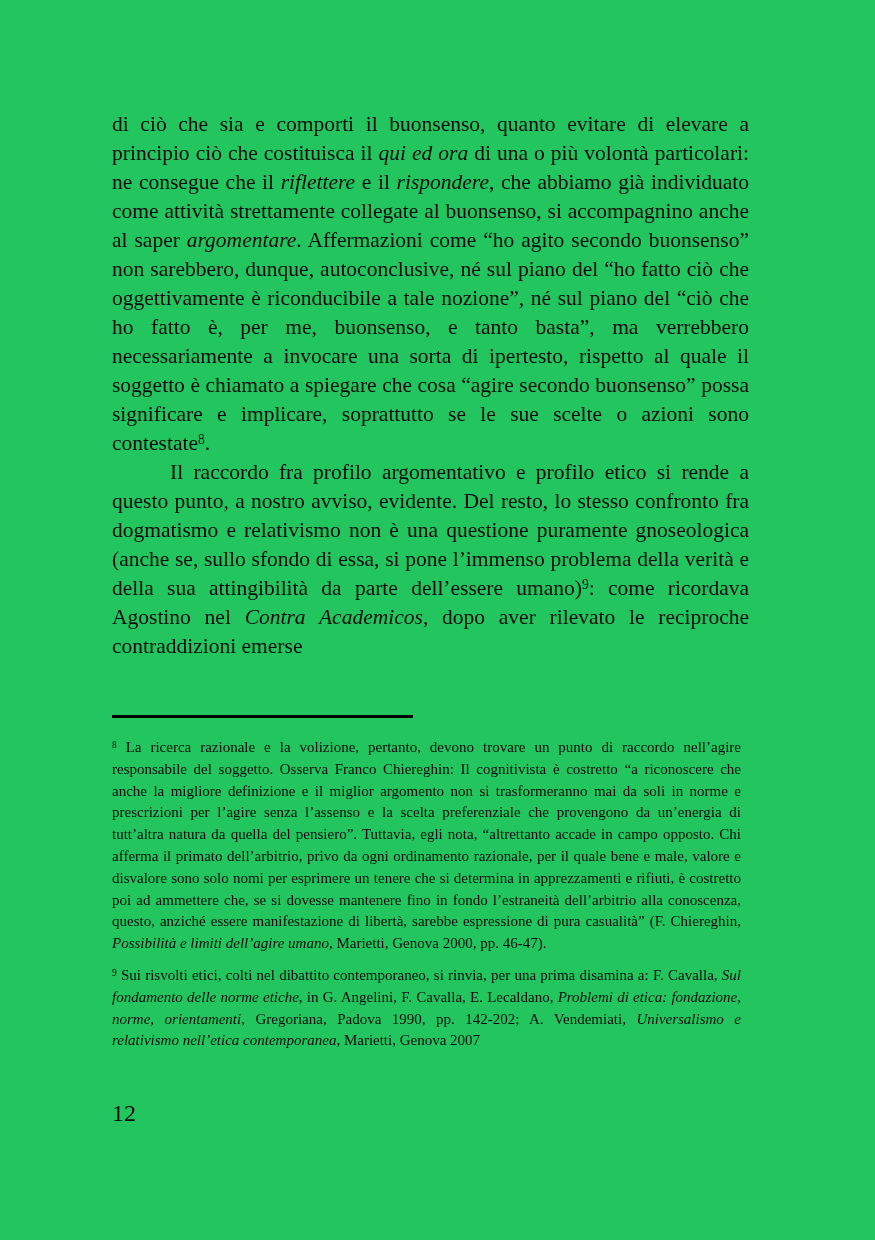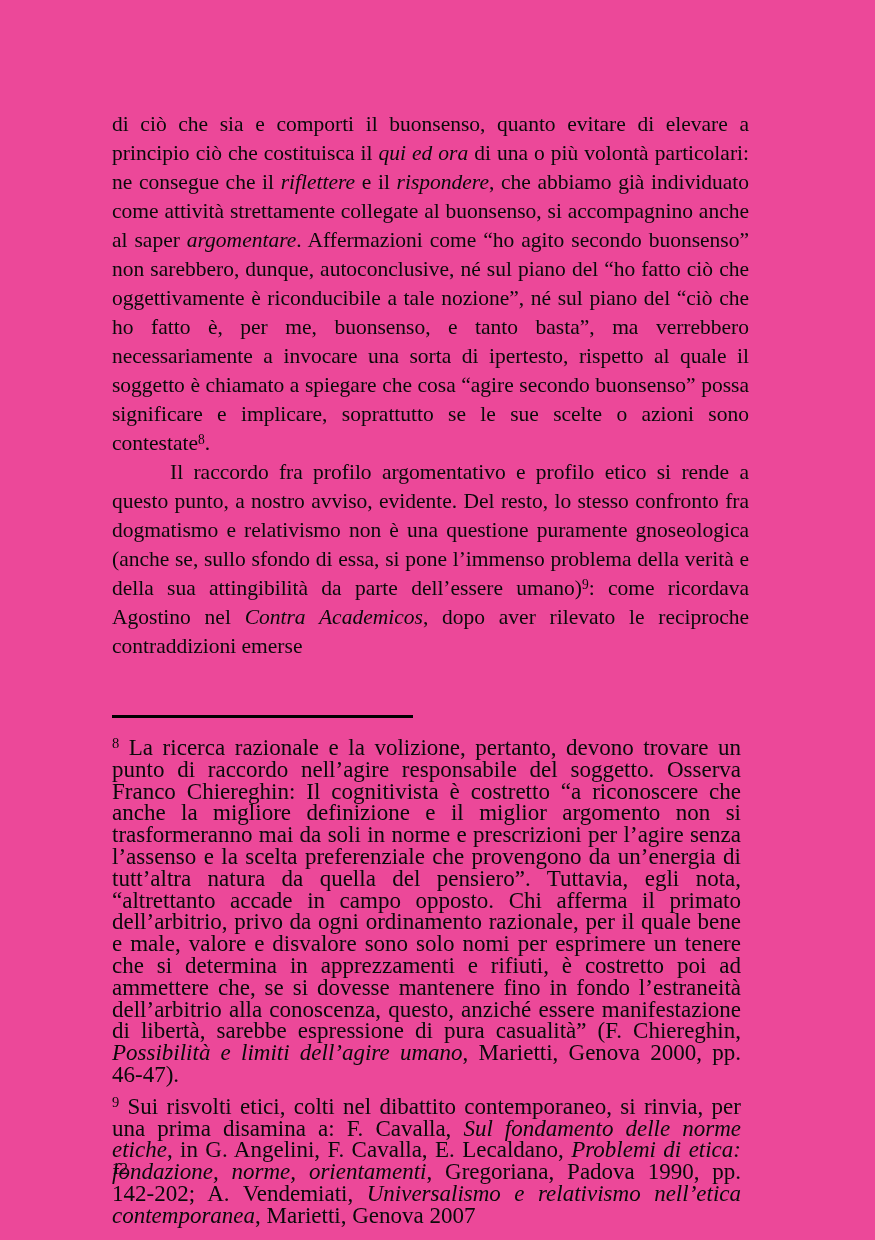--- a/index.html
+++ b/index.html
@@ -5,21 +5,21 @@
   html, body {
     margin: 0;
     padding: 0;
     background: #e8e8e8;
   }
   .page {
     position: relative;
     width: 875px;
     height: 1240px;
     margin: 0 auto;
-    background: #ec4899;
+    background: #22c55e;
     color: #000000;
     font-family: "Liberation Serif", "DejaVu Serif", serif;
     overflow: hidden;
   }
   .main-text {
     position: absolute;
     left: 112px;
     top: 110px;
     width: 637px;
   }
@@ -42,40 +42,40 @@
     background: #000000;
   }
   .footnotes {
     position: absolute;
     left: 112px;
     top: 737px;
     width: 637px;
   }
   .footnote {
     margin: 0 8px 10px 0;
-    font-size: 23px;
+    font-size: 15px;
     line-height: 21.8px;
     text-align: justify;
     color: #0a0a0a;
   }
   sup {
     font-size: 0.63em;
     line-height: 0;
     position: relative;
     top: -0.45em;
     vertical-align: baseline;
   }
   .italic {
     font-style: italic;
   }
   .page-number {
     position: absolute;
     left: 112px;
-    top: 1156px;
-    font-size: 16px;
+    top: 1100px;
+    font-size: 24px;
     line-height: 26px;
     color: #0a0a0a;
     text-align: center;
   }
 </style>
 </head>
 <body>
 
 <div class="page">
 

